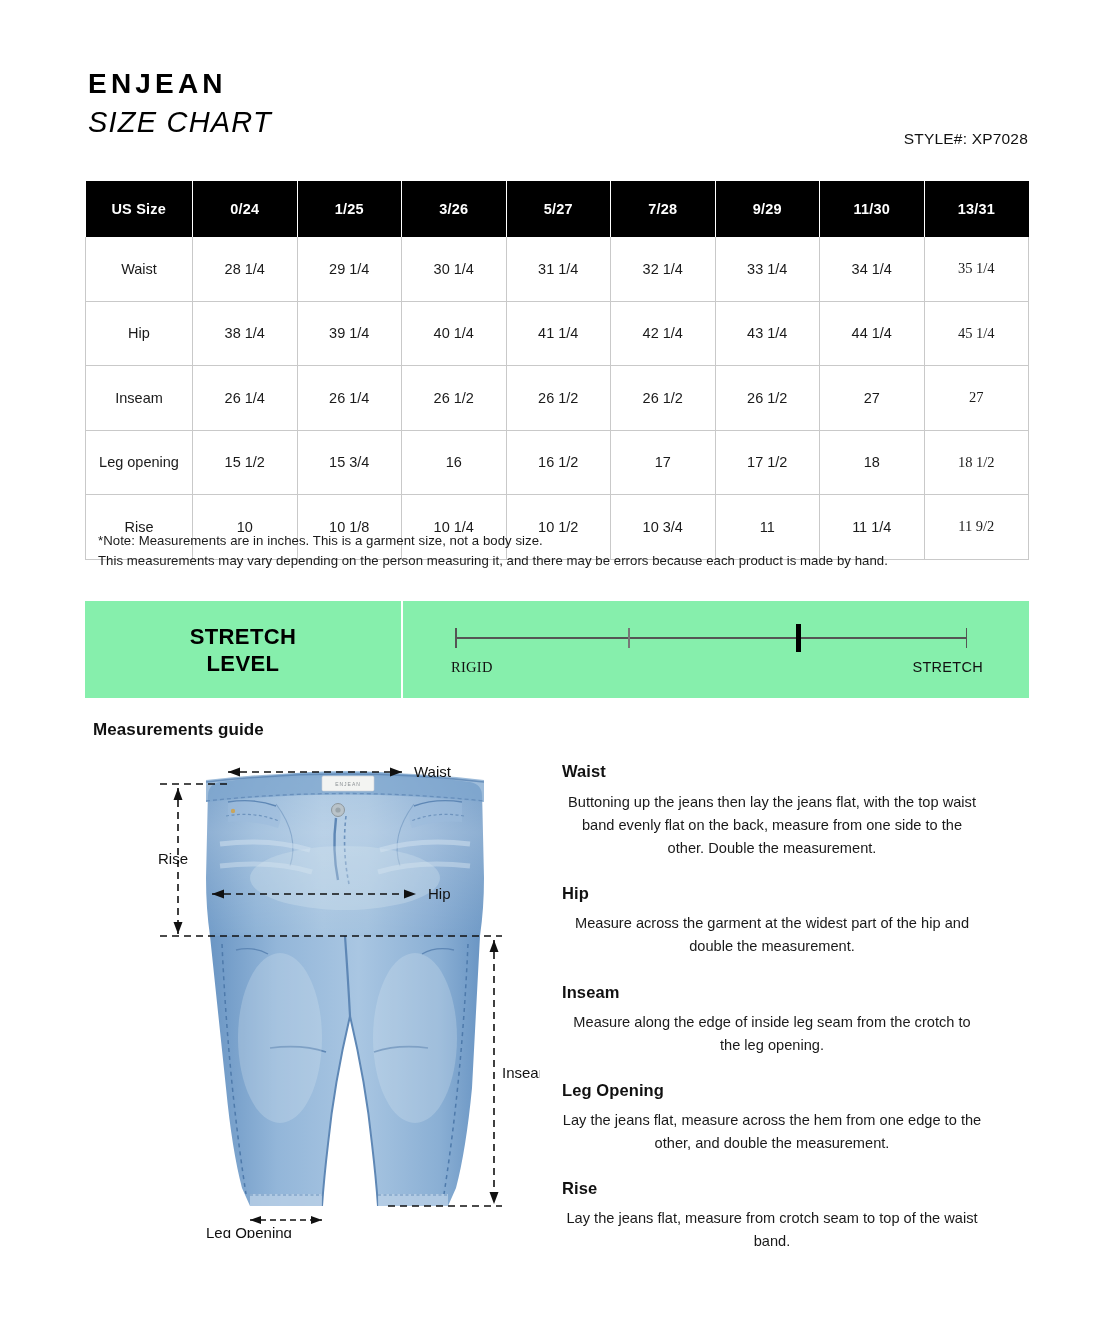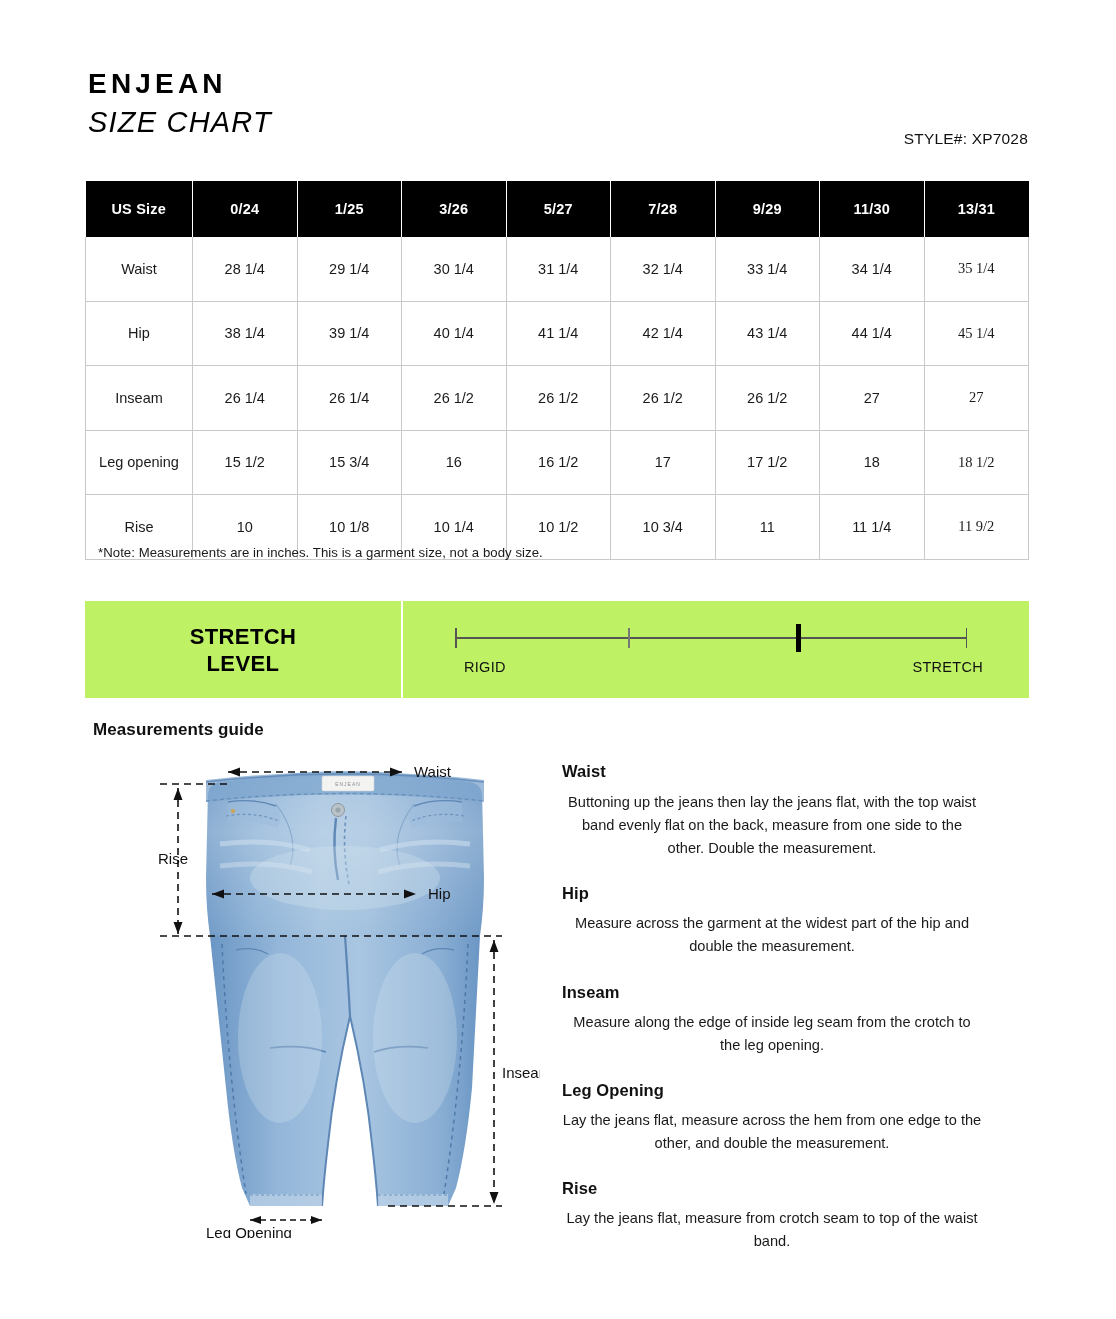--- a/index.html
+++ b/index.html
@@ -94,35 +94,35 @@
   table.size-table tbody tr td:last-child { border-right: 1px solid #c9c9c9; font-family: Liberation Serif, serif; }
   table.size-table tbody tr:first-child td { border-top: none; }
 
   .col-label { width: 107px; }
   .col-size { width: 104.5px; }
 
   
   .note {
     position: absolute;
     left: 98px;
-    top: 543px;
+    top: 531px;
     font-size: 13.2px;
     line-height: 20px;
     color: #1a1a1a;
     letter-spacing: 0.05px;
   }
 
   
   .stretch-band {
     position: absolute;
     left: 85px;
     top: 601px;
     width: 944px;
     height: 97px;
-    background: #bef264;
+    background: #86efac;
   }
   .stretch-left {
     position: absolute;
     left: 0; top: 0;
     width: 318px;
     height: 97px;
     border-right: 2px solid #ffffff;
     box-sizing: border-box;
     display: flex;
     align-items: center;
@@ -177,21 +177,21 @@
     height: 28px;
     background: #000000;
   }
   .scale-label {
     position: absolute;
     top: 58px;
     font-size: 14.5px;
     color: #111;
     letter-spacing: 0.3px;
   }
-  .scale-label.rigid { left: 61px; }
+  .scale-label.rigid { left: 48px; font-family: Liberation Serif, serif; }
   .scale-label.stretch { right: 46px; }
 
   
   .mg-title {
     position: absolute;
     left: 93px;
     top: 720px;
     font-size: 17px;
     font-weight: 700;
     color: #111;
@@ -328,20 +328,21 @@
           <td>11</td>
           <td>11 1/4</td>
           <td>11 9/2</td>
         </tr>
       </tbody>
     </table>
   </div>
 
   <div class="note">
     <div>*Note: Measurements are in inches. This is a garment size, not a body size.</div>
+    <div>This measurements may vary depending on the person measuring it, and there may be errors because each product is made by hand.</div>
   </div>
 
   <div class="stretch-band">
     <div class="stretch-left">
       <div class="stretch-left-text">
         <div>STRETCH</div>
         <div>LEVEL</div>
       </div>
     </div>
     <div class="stretch-right">

